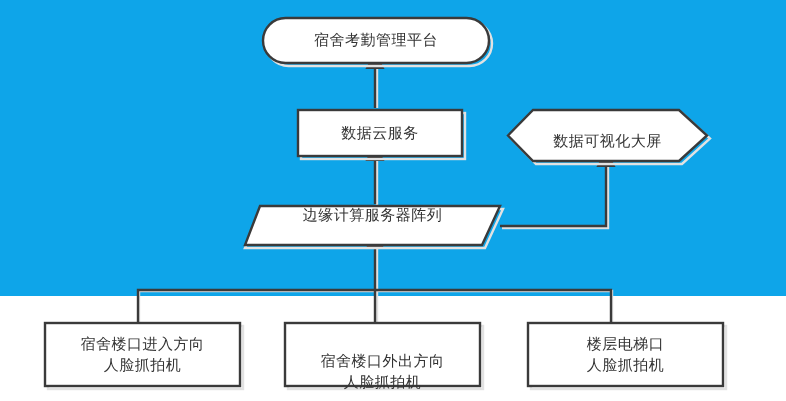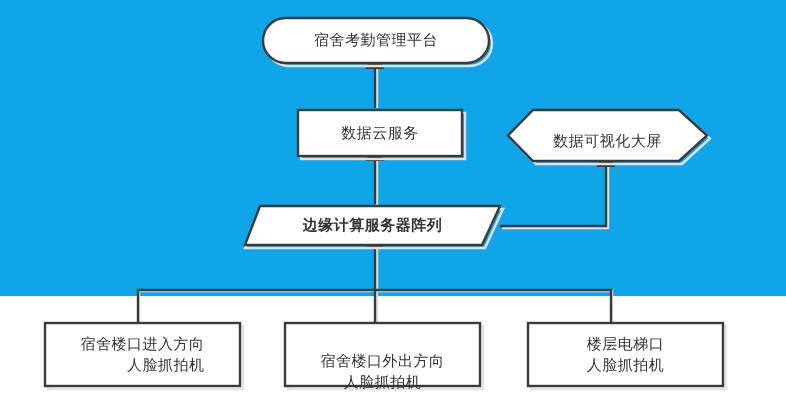--- a/index.html
+++ b/index.html
@@ -100,23 +100,23 @@
       <rect x="528" y="323" width="195" height="63"></rect>
     </g>
   </svg>
 
   <div class="node-label" style="left:263px; top:18px; width:226px; height:45px;">宿舍考勤管理平台</div>
 
   <div class="node-label" style="left:298px; top:110px; width:164px; height:46px;">数据云服务</div>
 
   <div class="node-label" style="left:508px; top:116px; width:199px; height:51px;">数据可视化大屏</div>
 
-  <div class="node-label" style="left:245px; top:206px; width:255px; height:39px;font-weight:bold;">边缘计算服务器阵列</div>
+  <div class="node-label" style="left:245px; top:196px; width:255px; height:39px;">边缘计算服务器阵列</div>
 
-  <div class="node-label" style="left:45px; top:323px; width:195px; height:63px;text-align:right;">宿舍楼口进入方向
+  <div class="node-label" style="left:45px; top:323px; width:195px; height:63px;">宿舍楼口进入方向
 人脸抓拍机</div>
 
   <div class="node-label" style="left:285px; top:340px; width:195px; height:63px;">宿舍楼口外出方向
 人脸抓拍机</div>
 
   <div class="node-label" style="left:528px; top:323px; width:195px; height:63px;text-align:right;">楼层电梯口
 人脸抓拍机</div>
 
 </div>
 

